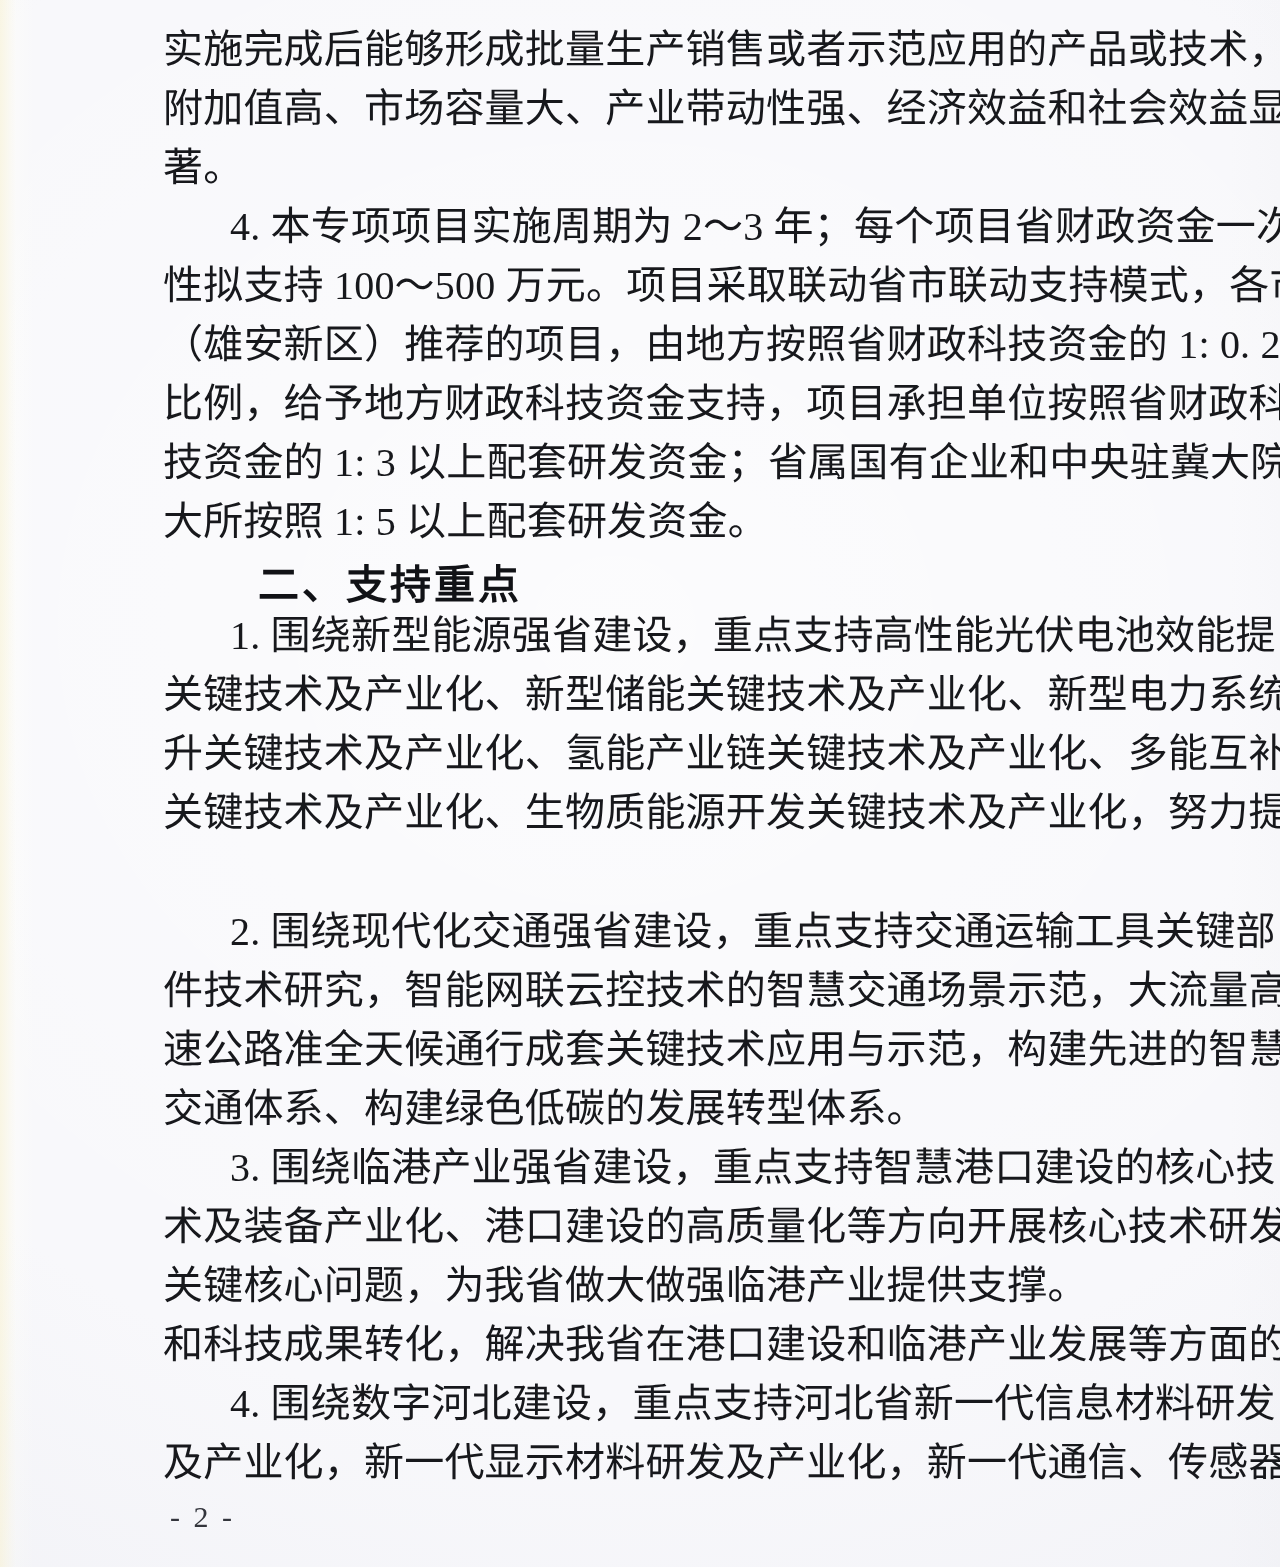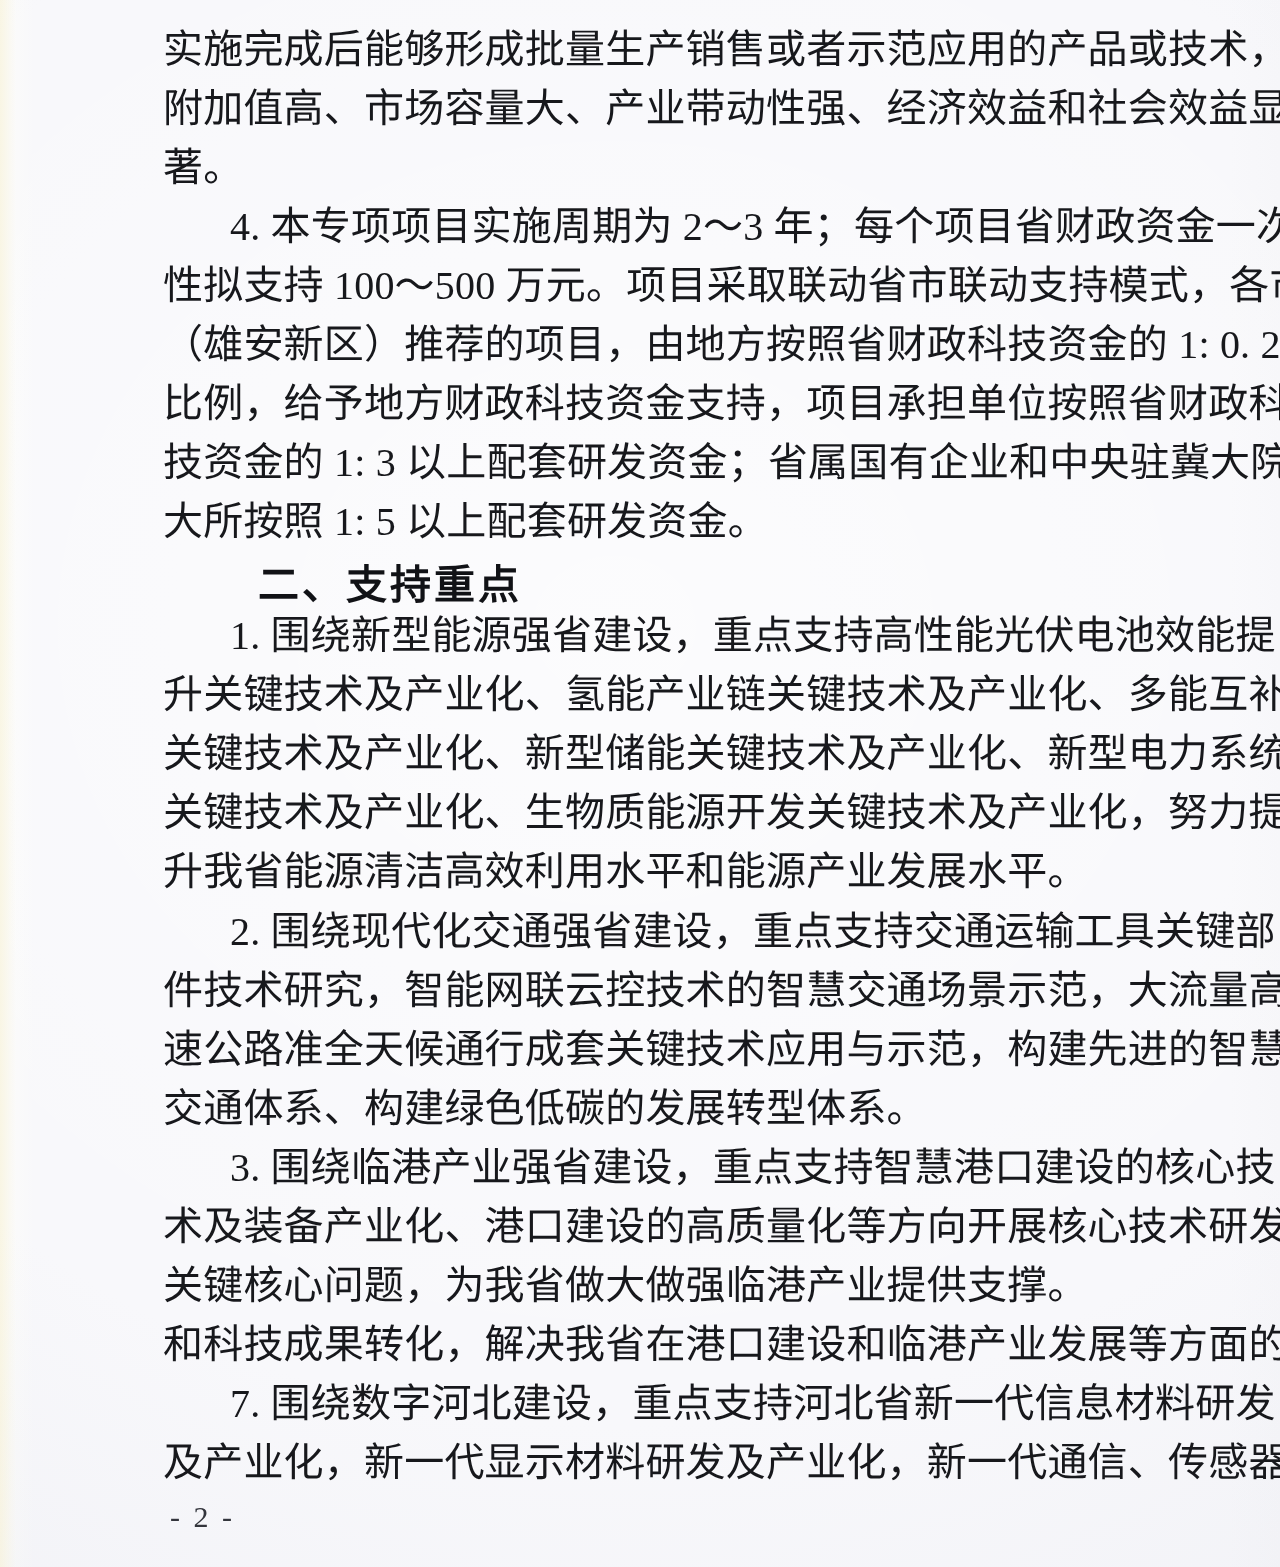--- a/index.html
+++ b/index.html
@@ -147,31 +147,28 @@
     </div>
   </div>
 
   <div class="heading" id="heading-2">二、支持重点</div>
 
   <div class="body-text para" id="para-item1">
     <div class="line indent">
       <span style="display: inline-block;">1. 围绕新型能源强省建设，重点支持高性能光伏电池效能提</span>
     </div>
     <div class="line">
+      <span style="display: inline-block;">关键技术及产业化、新型储能关键技术及产业化、新型电力系统</span>
+    </div>
+    <div class="line">
       <span style="display: inline-block;">升关键技术及产业化、氢能产业链关键技术及产业化、多能互补</span>
     </div>
     <div class="line">
-      <span style="display: inline-block;">关键技术及产业化、新型储能关键技术及产业化、新型电力系统</span>
-    </div>
-    <div class="line">
       <span style="display: inline-block;">关键技术及产业化、生物质能源开发关键技术及产业化，努力提</span>
     </div>
-    <div class="line last">
-      <span>升我省能源清洁高效利用水平和能源产业发展水平。</span>
-    </div>
   </div>
 
   <div class="body-text para" id="para-item2">
     <div class="line indent">
       <span style="display: inline-block;">2. 围绕现代化交通强省建设，重点支持交通运输工具关键部</span>
     </div>
     <div class="line">
       <span style="display: inline-block;">件技术研究，智能网联云控技术的智慧交通场景示范，大流量高</span>
     </div>
     <div class="line">
@@ -192,21 +189,21 @@
     <div class="line last">
       <span>关键核心问题，为我省做大做强临港产业提供支撑。</span>
     </div>
     <div class="line">
       <span style="display: inline-block;">和科技成果转化，解决我省在港口建设和临港产业发展等方面的</span>
     </div>
   </div>
 
   <div class="body-text para" id="para-item4b">
     <div class="line indent">
-      <span style="display: inline-block;">7. 围绕数字河北建设，重点支持河北省新一代信息材料研发</span>
+      <span style="display: inline-block;">4. 围绕数字河北建设，重点支持河北省新一代信息材料研发</span>
     </div>
     <div class="line">
       <span style="display: inline-block;">及产业化，新一代显示材料研发及产业化，新一代通信、传感器</span>
     </div>
   </div>
 
   <div class="page-number">- 2 -</div>
 
 </div>
 

